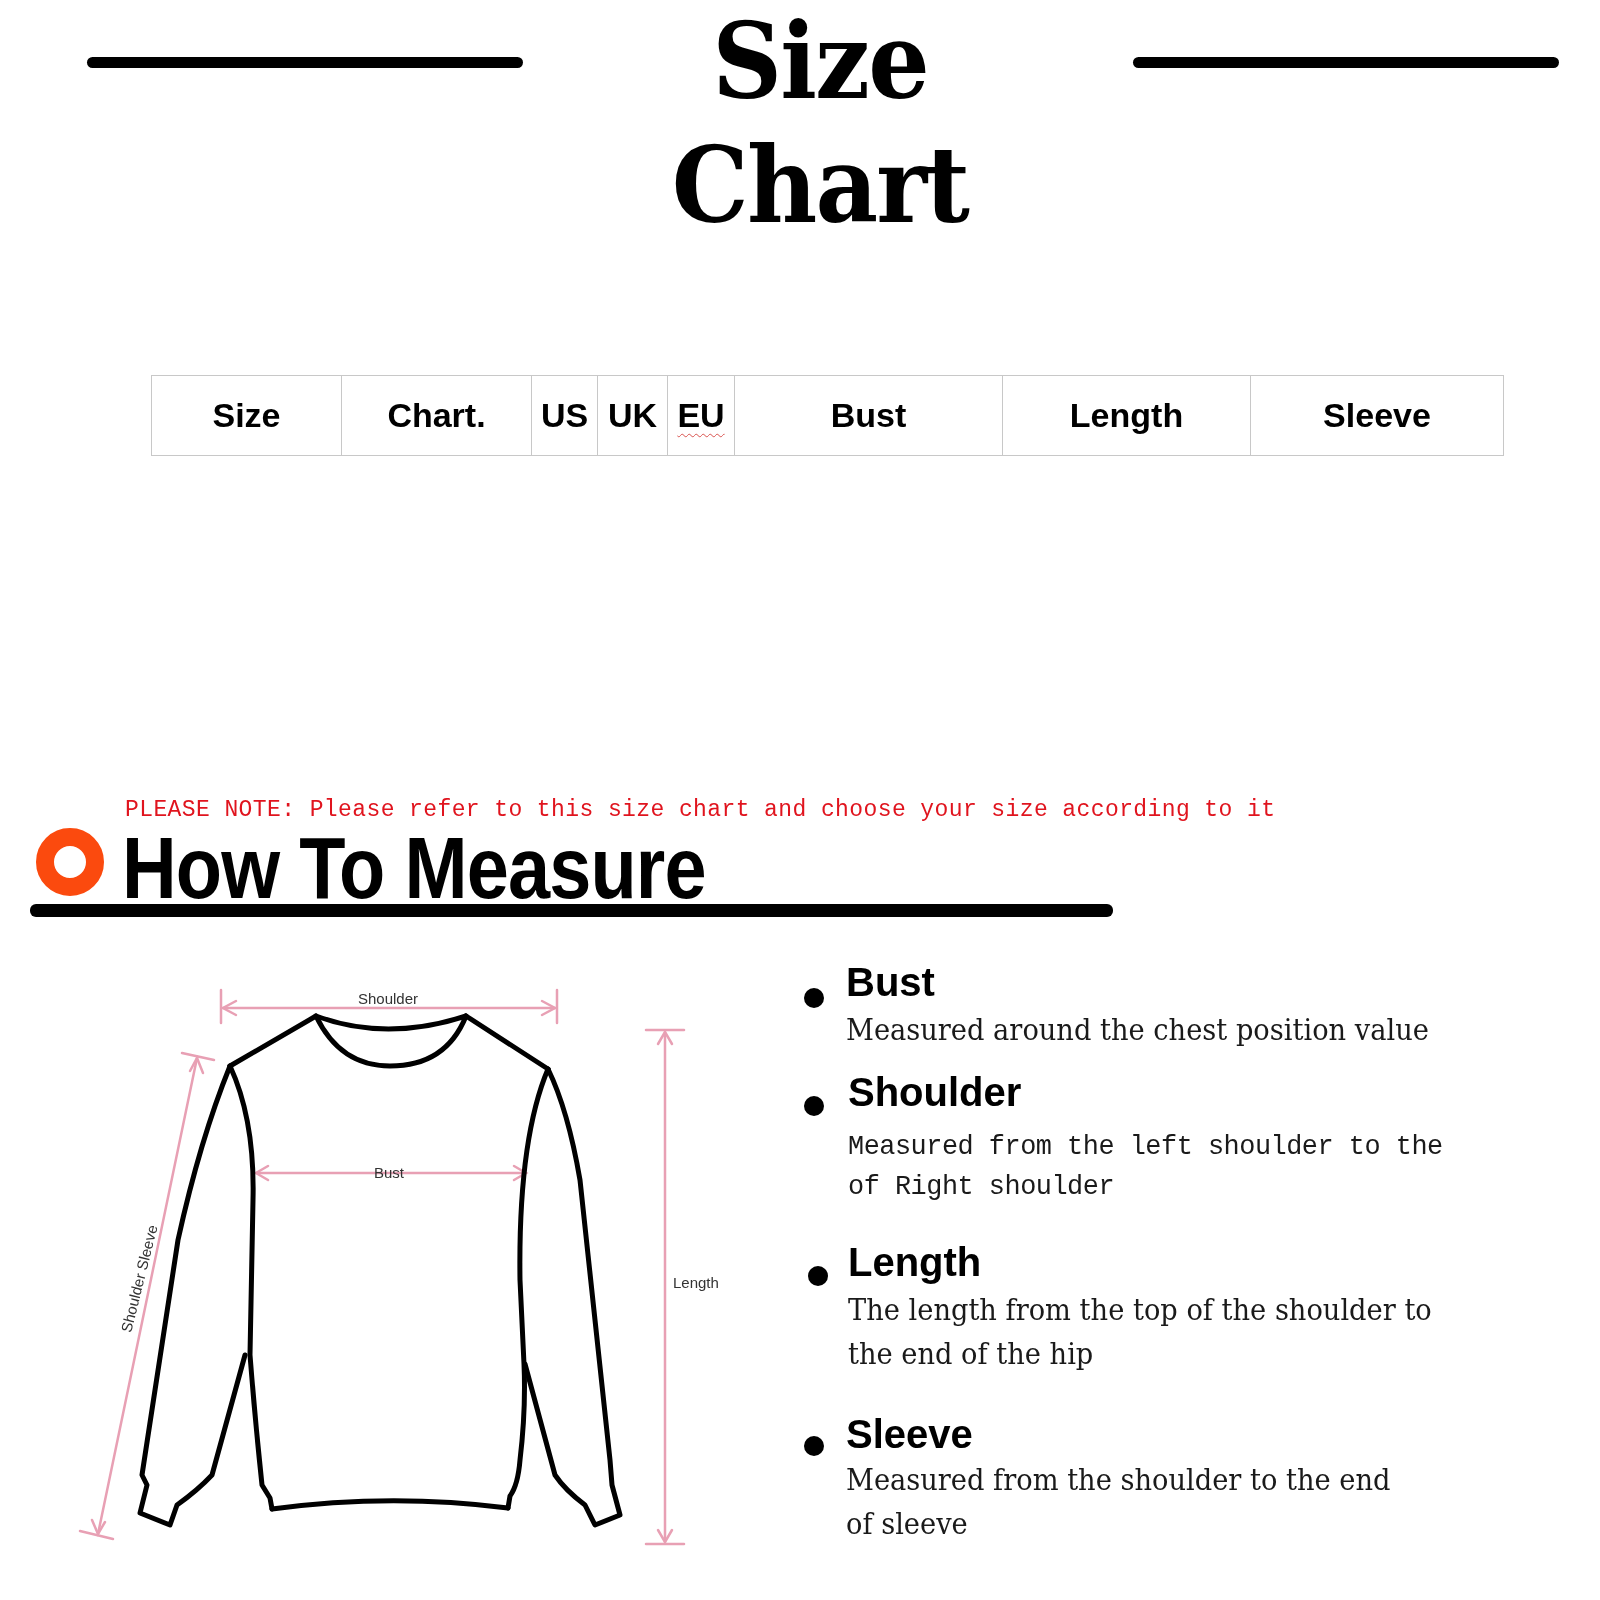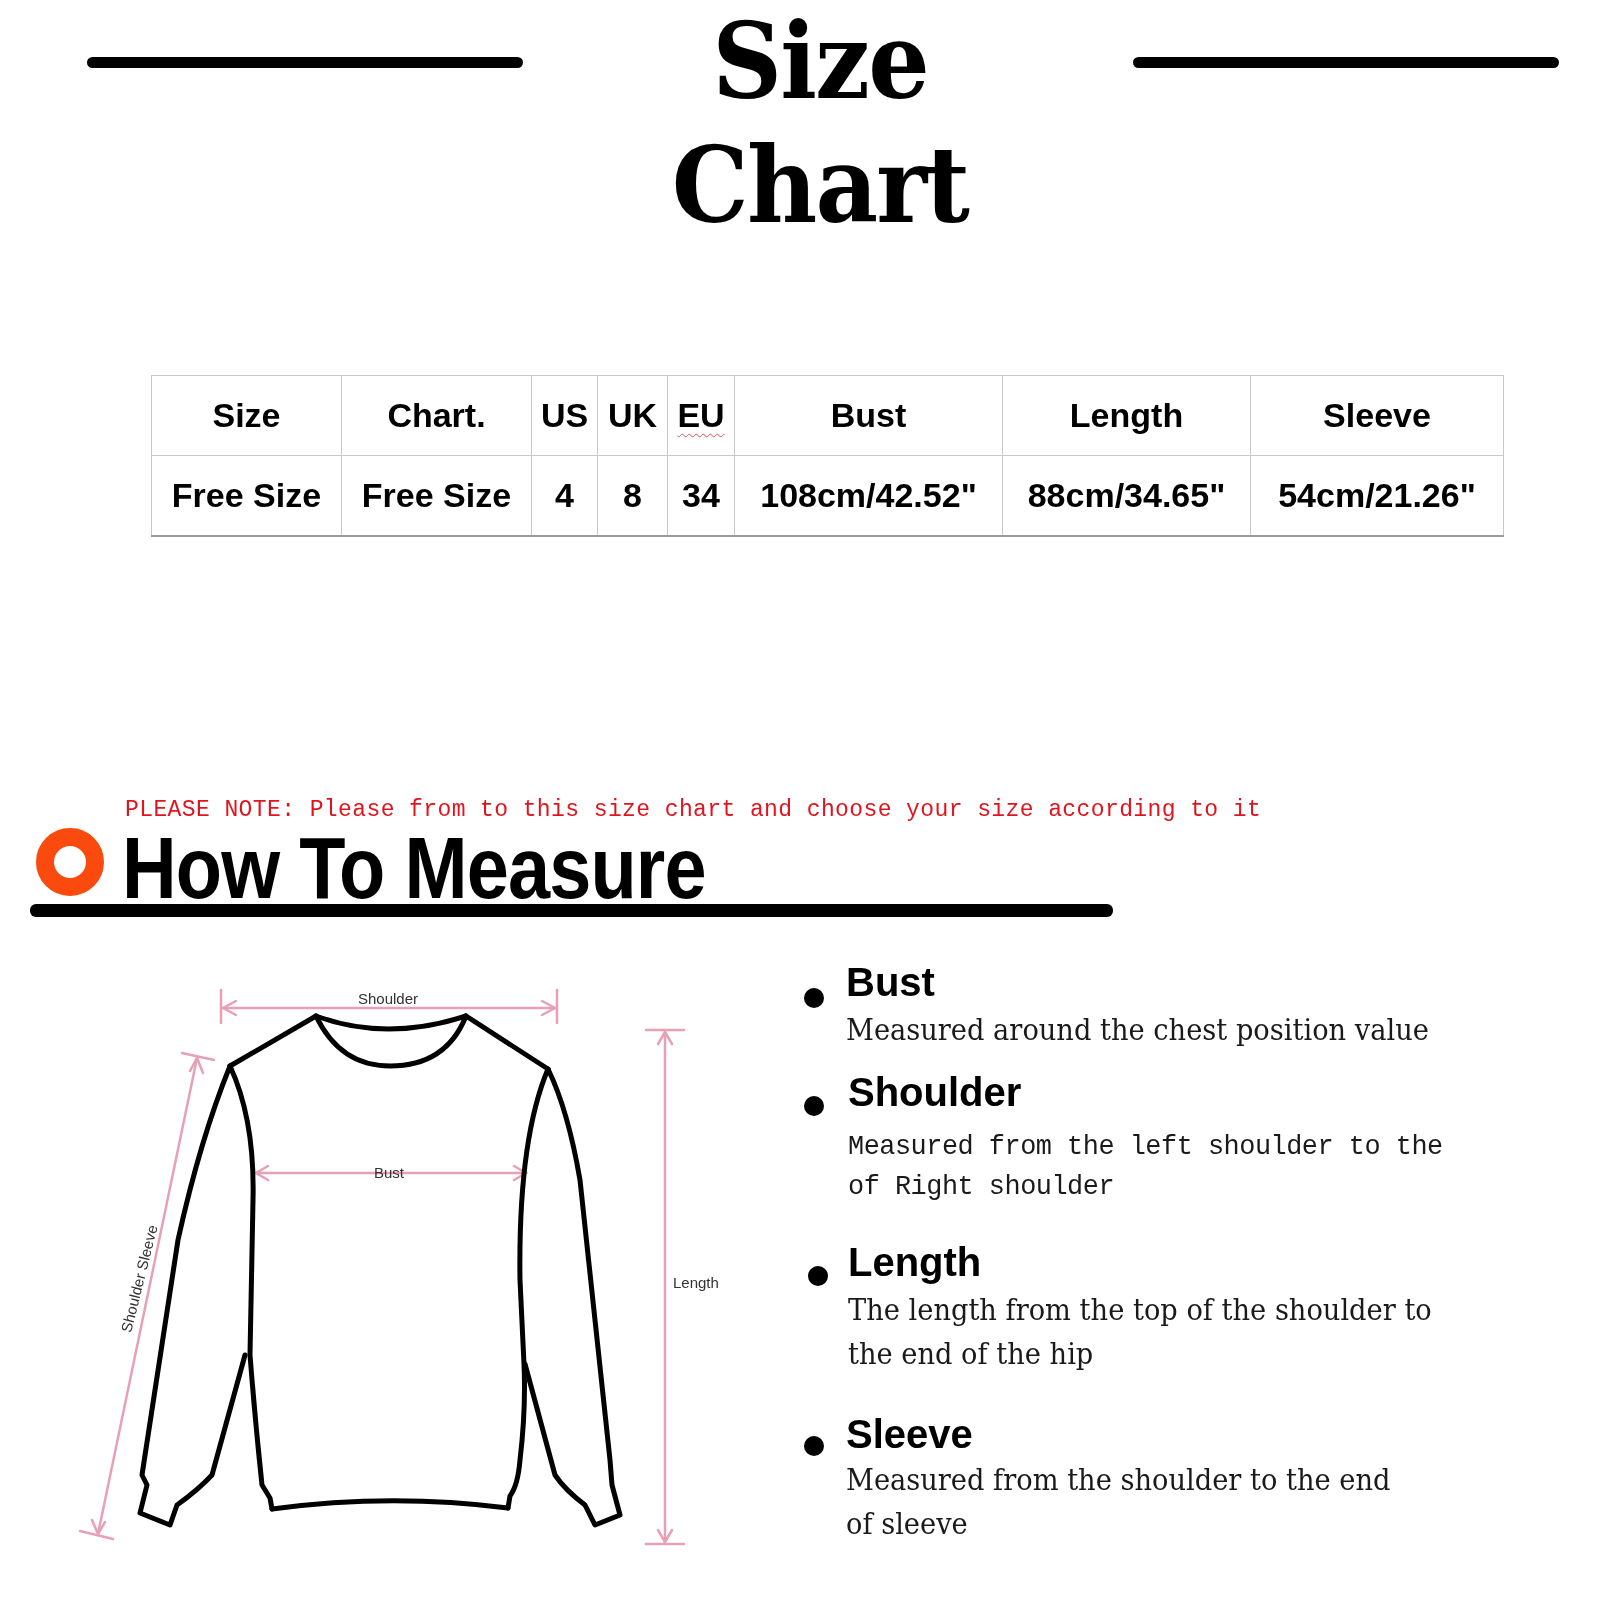--- a/index.html
+++ b/index.html
@@ -206,34 +206,24 @@
       <tr>
     <th>Size</th>
     <th>Chart.</th>
     <th>US</th>
     <th>UK</th>
     <th><span class="eu-underline">EU</span></th>
     <th>Bust</th>
     <th>Length</th>
     <th>Sleeve</th>
   </tr>
-  <tr>
-    <td>Free Size</td>
-    <td>Free Size</td>
-    <td>4</td>
-    <td>8</td>
-    <td>34</td>
-    <td>108cm/42.52"</td>
-    <td>88cm/34.65"</td>
-    <td>54cm/21.26"</td>
-  </tr>
 </tbody>
   </table>
 
-<div class="note">PLEASE NOTE: Please from to this size chart and choose your size according to it</div>
+<div class="note">PLEASE NOTE: Please refer to this size chart and choose your size according to it</div>
 <div class="orange-ring"></div>
 <div class="section-title">How To Measure</div>
 <div class="section-rule"></div>
 
 <div class="diagram">
   <svg width="760" height="660" viewBox="0 0 760 660">
     <g fill="none" stroke="#e8a0b4" stroke-width="2.5" stroke-linecap="round">
 
       <line x1="221" y1="50" x2="221" y2="83"></line>
       <line x1="557" y1="50" x2="557" y2="83"></line>

